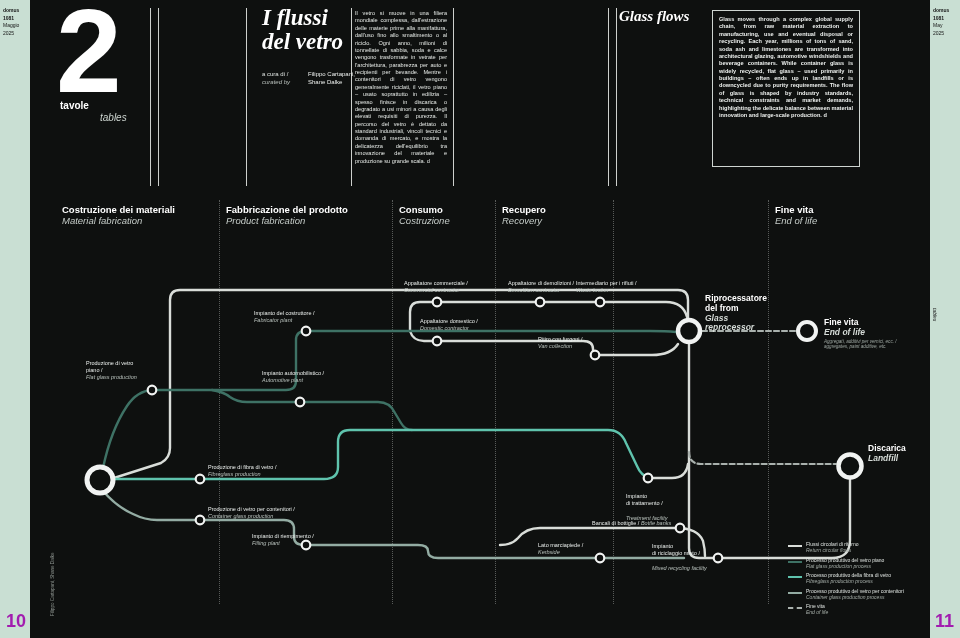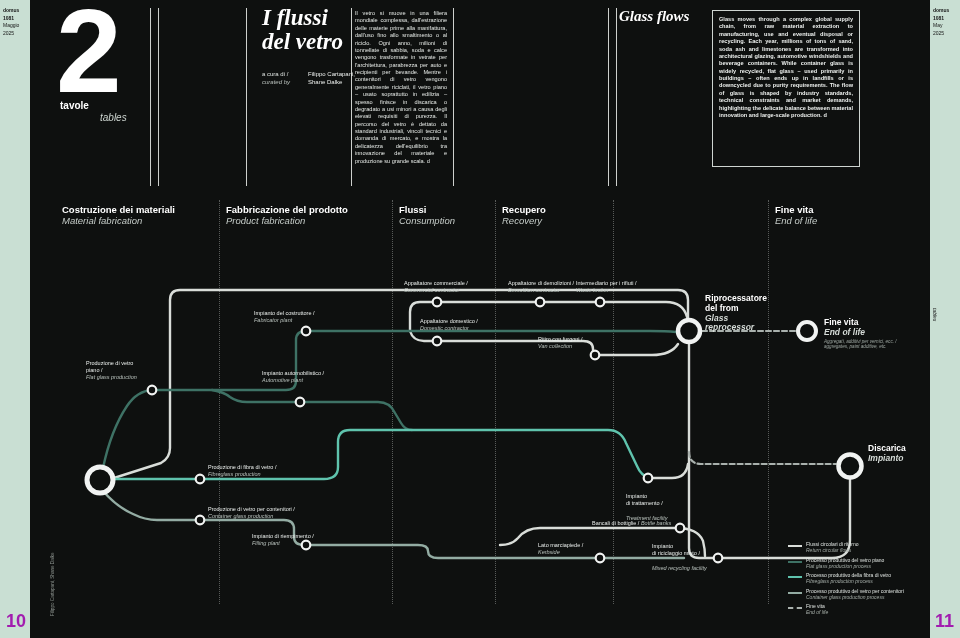--- a/index.html
+++ b/index.html
@@ -118,22 +118,22 @@
 
   <div class="stage" style="left:226px">
     <span class="it">Fabbricazione del prodotto</span>
     <span class="en">Product fabrication</span>
   </div>
   <div class="stage" style="left:62px">
     <span class="it">Costruzione dei materiali</span>
     <span class="en">Material fabrication</span>
   </div>
   <div class="stage" style="left:399px">
-    <span class="it">Flussi</span>
-    <span class="en">Consumption</span>
+    <span class="it">Consumo</span>
+    <span class="en">Costruzione</span>
   </div>
   <div class="stage" style="left:502px">
     <span class="it">Recupero</span>
     <span class="en">Recovery</span>
   </div>
   <div class="stage" style="left:775px">
     <span class="it">Fine vita</span>
     <span class="en">End of life</span>
   </div>
 
@@ -227,21 +227,21 @@
     <span class="en">Glass
 reprocessor</span>
   </div>
   <div class="nlabel major" style="left:824px; top:318px; width:90px;">
     <span class="it">Fine vita</span>
     <span class="en">End of life</span>
     <span class="note">Aggregati, additivi per vernici, ecc. / aggregates, paint additive, etc.</span>
   </div>
   <div class="nlabel major" style="left:868px; top:444px; width:60px;">
     <span class="it">Discarica</span>
-    <span class="en">Impianto</span>
+    <span class="en">Landfill</span>
   </div>
   <div class="nlabel" style="left:208px; top:464px; width:76px;">
     <span class="it">Produzione di fibra di vetro /</span>
     <span class="en">Fibreglass production</span>
   </div>
   <div class="nlabel" style="left:208px; top:506px; width:90px;">
     <span class="it">Produzione di vetro per contenitori /</span>
     <span class="en">Container glass production</span>
   </div>
   <div class="nlabel" style="left:252px; top:533px; width:66px;">

